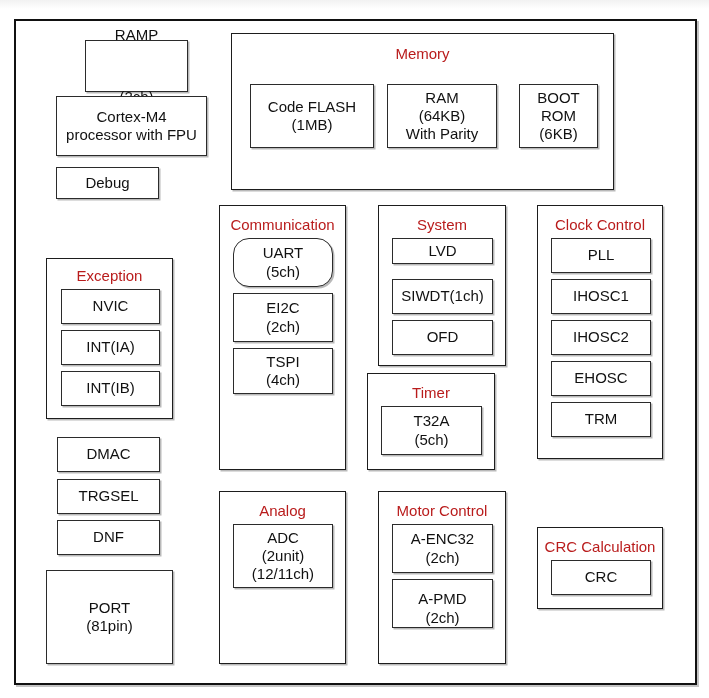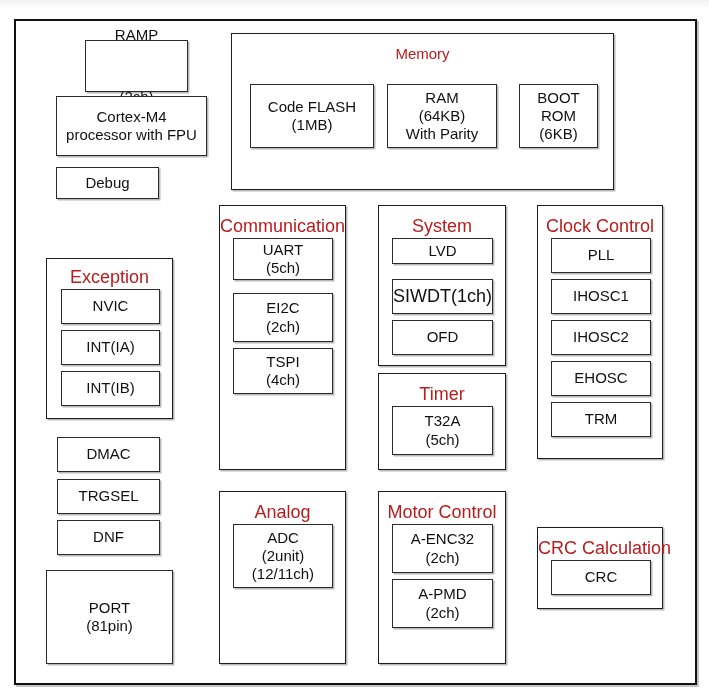--- a/index.html
+++ b/index.html
@@ -45,21 +45,21 @@
     white-space:nowrap;
   }
   .outer{
     position:absolute;
     box-sizing:border-box;
     border:2px solid #111111;
     box-shadow:2px 2px 0 #c4c4c4;
     background:#ffffff;
   }
   .t15{font-size:15px;}
-  .t14{font-size:18px;}
+  .t14{font-size:15px;}
   .lbl{display:block;}
 </style>
 </head>
 <body>
 
 <div id="top-gradient"></div>
 
 <div id="canvas">
 
   <div class="outer" style="left:14px;top:19px;width:683px;height:666px;"></div>
@@ -124,21 +124,21 @@
   </div>
 
   <div class="box t15" style="left:46px;top:570px;width:127px;height:94px;">
     <span class="lbl">PORT</span>
     <span class="lbl">(81pin)</span>
   </div>
 
   <div class="group" style="position:absolute;left:219px;top:205px;width:127px;height:265px;background:#ffffff;box-shadow:1.5px 1.5px 0 #b9b9b9;box-sizing:border-box;">
     <span class="group-title t14" style="top:10px;">Communication</span>
 
-    <div class="box t15" style="left:13px;top:32px;width:100px;height:42px;">
+    <div class="box t15" style="left:13px;top:32px;width:100px;height:49px;border-radius:16px;">
       <span class="lbl">UART</span>
       <span class="lbl">(5ch)</span>
     </div>
     <div class="box t15" style="left:13px;top:87px;width:100px;height:49px;">
       <span class="lbl">EI2C</span>
       <span class="lbl">(2ch)</span>
     </div>
     <div class="box t15" style="left:13px;top:142px;width:100px;height:46px;">
       <span class="lbl">TSPI</span>
       <span class="lbl">(4ch)</span>
@@ -152,21 +152,21 @@
       <span class="lbl">LVD</span>
     </div>
     <div class="box t14" style="left:13px;top:73px;width:101px;height:35px;">
       <span class="lbl">SIWDT(1ch)</span>
     </div>
     <div class="box t15" style="left:13px;top:114px;width:101px;height:35px;">
       <span class="lbl">OFD</span>
     </div>
   </div>
 
-  <div class="group" style="position:absolute;left:378px;top:373px;width:128px;height:97px;background:#ffffff;box-shadow:1.5px 1.5px 0 #b9b9b9;box-sizing:border-box;">
+  <div class="group" style="position:absolute;left:367px;top:373px;width:128px;height:97px;background:#ffffff;box-shadow:1.5px 1.5px 0 #b9b9b9;box-sizing:border-box;">
     <span class="group-title t14" style="top:10px;">Timer</span>
 
     <div class="box t15" style="left:13px;top:32px;width:101px;height:49px;">
       <span class="lbl">T32A</span>
       <span class="lbl">(5ch)</span>
     </div>
   </div>
 
   <div class="group" style="position:absolute;left:537px;top:205px;width:126px;height:254px;background:#ffffff;box-shadow:1.5px 1.5px 0 #b9b9b9;box-sizing:border-box;">
     <span class="group-title t14" style="top:10px;text-align:center;">Clock Control</span>
@@ -198,21 +198,21 @@
     </div>
   </div>
 
   <div class="group" style="position:absolute;left:378px;top:491px;width:128px;height:173px;background:#ffffff;box-shadow:1.5px 1.5px 0 #b9b9b9;box-sizing:border-box;">
     <span class="group-title t14" style="top:10px;">Motor Control</span>
 
     <div class="box t15" style="left:13px;top:32px;width:101px;height:49px;">
       <span class="lbl">A-ENC32</span>
       <span class="lbl">(2ch)</span>
     </div>
-    <div class="box t15" style="left:13px;top:87px;width:101px;height:49px;">
+    <div class="box t15" style="left:13px;top:87px;width:101px;height:49px;justify-content:flex-end;">
       <span class="lbl">A-PMD</span>
       <span class="lbl">(2ch)</span>
     </div>
   </div>
 
   <div class="group" style="position:absolute;left:537px;top:527px;width:126px;height:82px;background:#ffffff;box-shadow:1.5px 1.5px 0 #b9b9b9;box-sizing:border-box;">
     <span class="group-title t14" style="top:10px;">CRC Calculation</span>
 
     <div class="box t15" style="left:13px;top:32px;width:100px;height:35px;">
       <span class="lbl">CRC</span>

